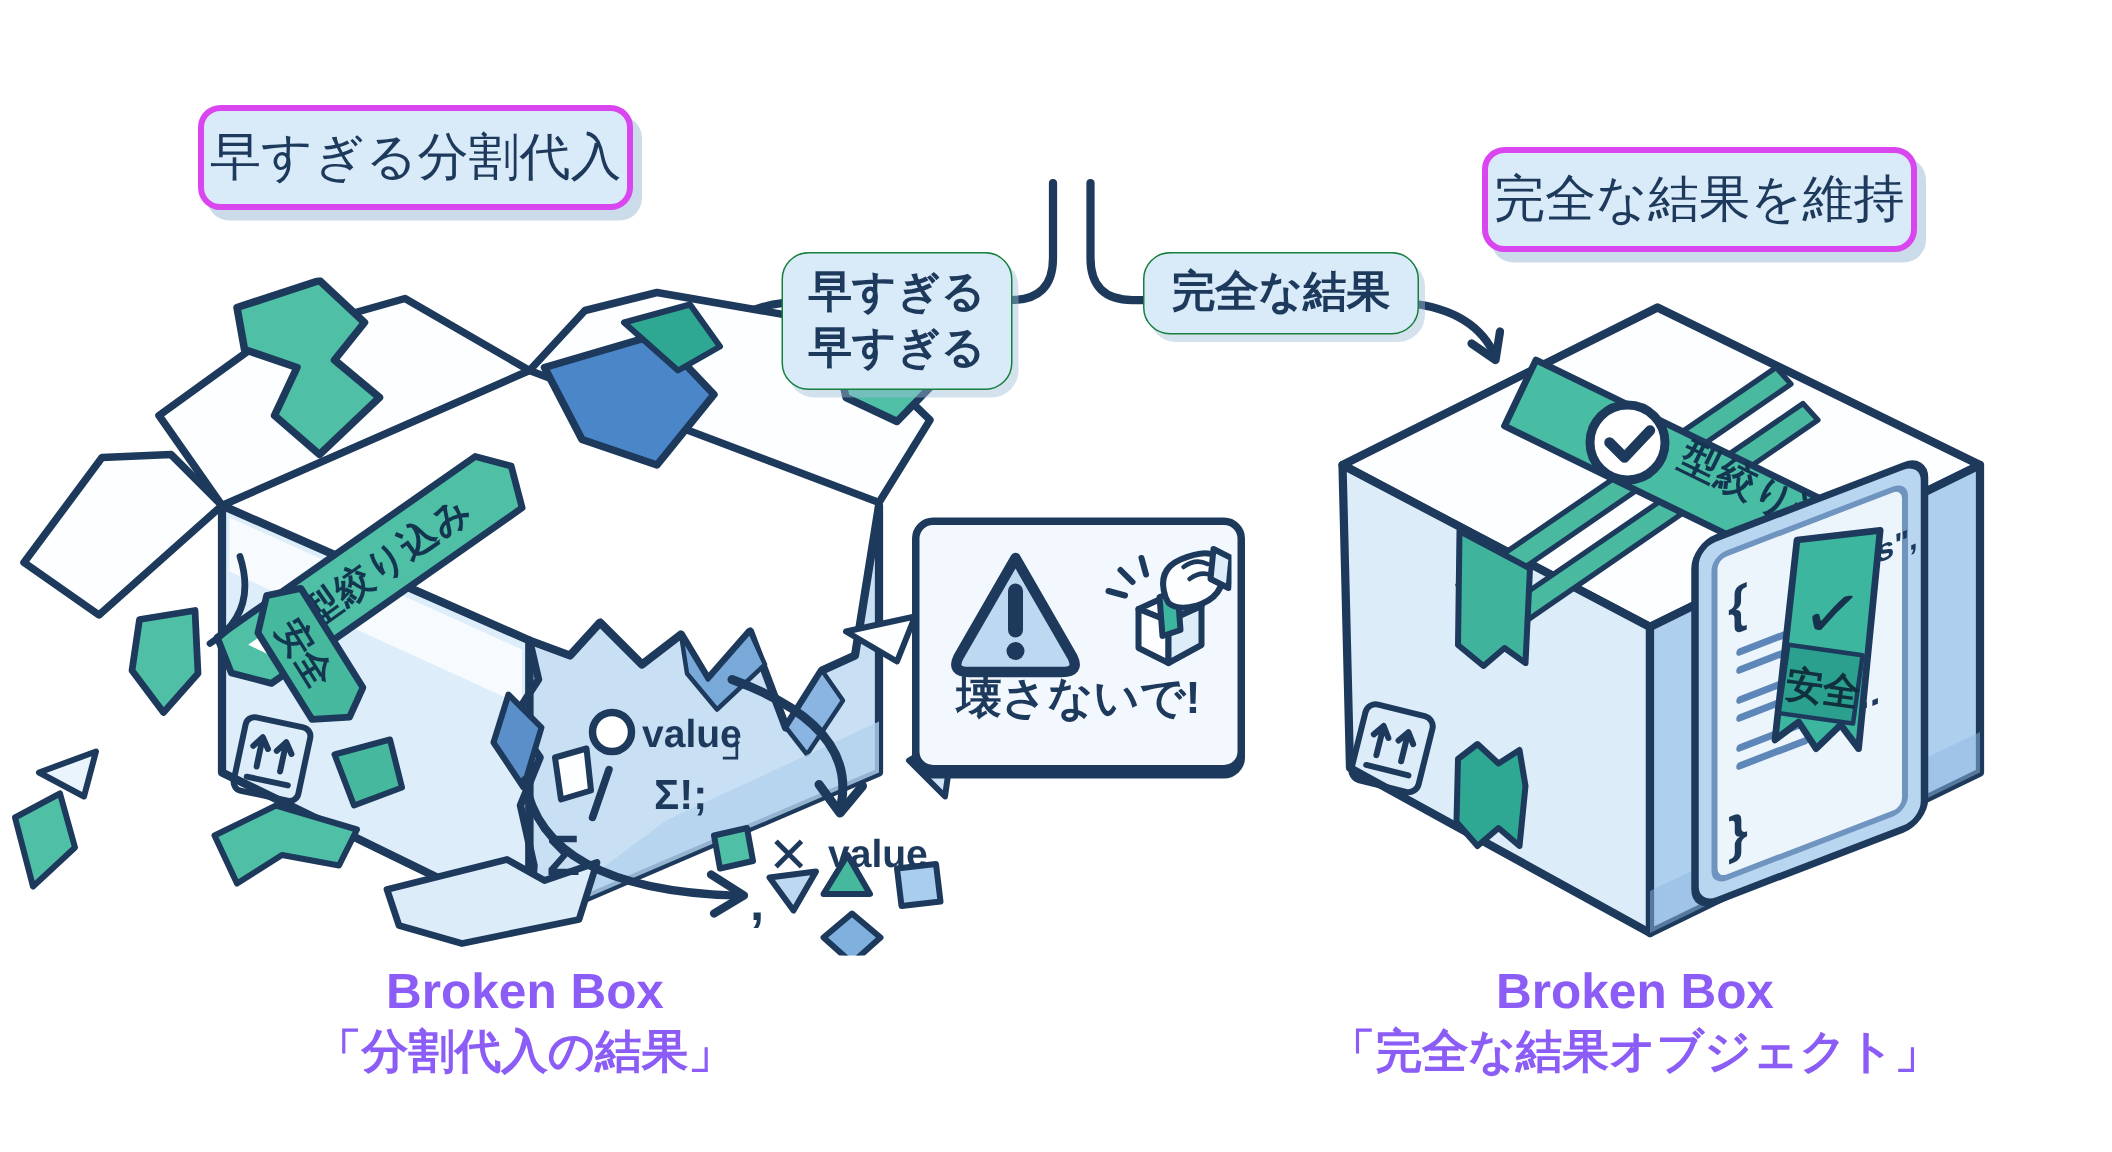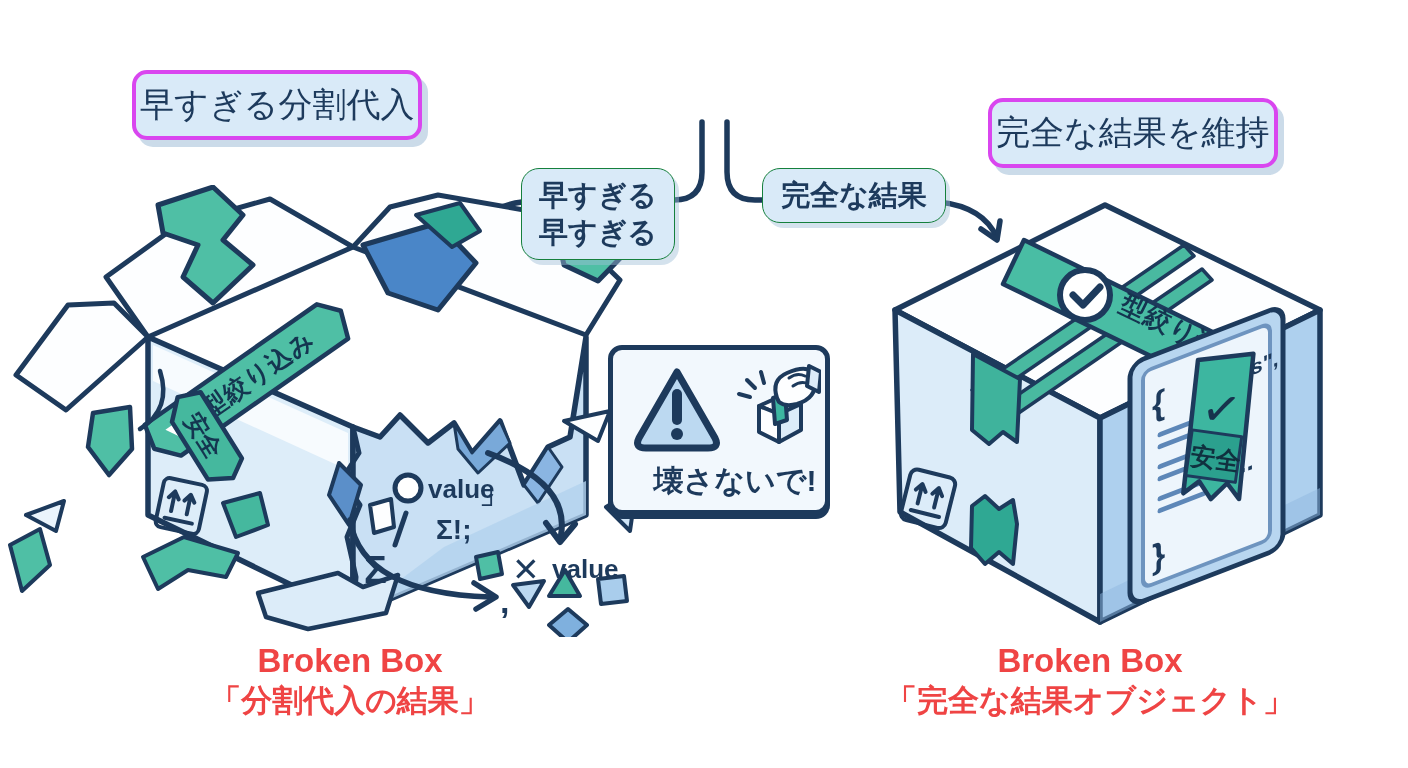--- a/index.html
+++ b/index.html
@@ -9,27 +9,27 @@
             padding:8px 4px;font-size:34px;font-weight:normal;color:#1d3a5c;white-space:nowrap;
             box-shadow:6px 7px 0 rgba(160,190,215,.55);}
   .codebox{position:absolute;background:#eef3f9;border:4px solid #1d3a5c;border-radius:12px;
            padding:10px 18px;font-family:"DejaVu Sans Mono","Liberation Mono",monospace;
            font-size:19px;font-weight:bold;white-space:pre;color:#1d3a5c;
            box-shadow:6px 7px 0 rgba(160,190,215,.55);}
   .codebox .kw{color:#2e6fa7;}
   .branchlabel{position:absolute;background:#d9eaf8;border:1px solid #15803d;border-radius:18px;
                text-align:center;font-size:29px;font-weight:bold;color:#1d3a5c;line-height:1.28;
                padding:8px 10px;box-shadow:4px 5px 0 rgba(160,190,215,.45);}
-  .caption{position:absolute;text-align:center;color:#ef4444;}
+  .caption{position:absolute;text-align:center;color:#8b5cf6;}
   .caption .t1{font-size:33px;font-weight:bold;}
   .caption .t2{font-size:31px;font-weight:bold;margin-top:0;}
   .warnbox{position:absolute;left:608px;top:345px;width:212px;height:160px;background:#f2f8fd;
            border:5px solid #1d3a5c;border-radius:14px;box-shadow:0 4px 0 #1d3a5c;}
-  .warnmsg{position:absolute;left:0;bottom:8px;width:100%;text-align:center;
-           font-size:30px;font-weight:800;color:#1d3a5c;padding-left:16px;}
+  .warnmsg{position:absolute;left:0;bottom:24px;width:100%;text-align:center;
+           font-size:30px;font-weight:800;color:#1d3a5c;}
   svg{position:absolute;}
   svg text{font-family:"Liberation Sans","DejaVu Sans",sans-serif;}
 </style>
 </head>
 <body>
 
 <div id="stage">
 
   <svg style="left:440px;top:118px;" width="580" height="150" viewBox="0 0 580 150">
     <g fill="none" stroke="#1d3a5c" stroke-width="5.5" stroke-linecap="round" stroke-linejoin="round">

